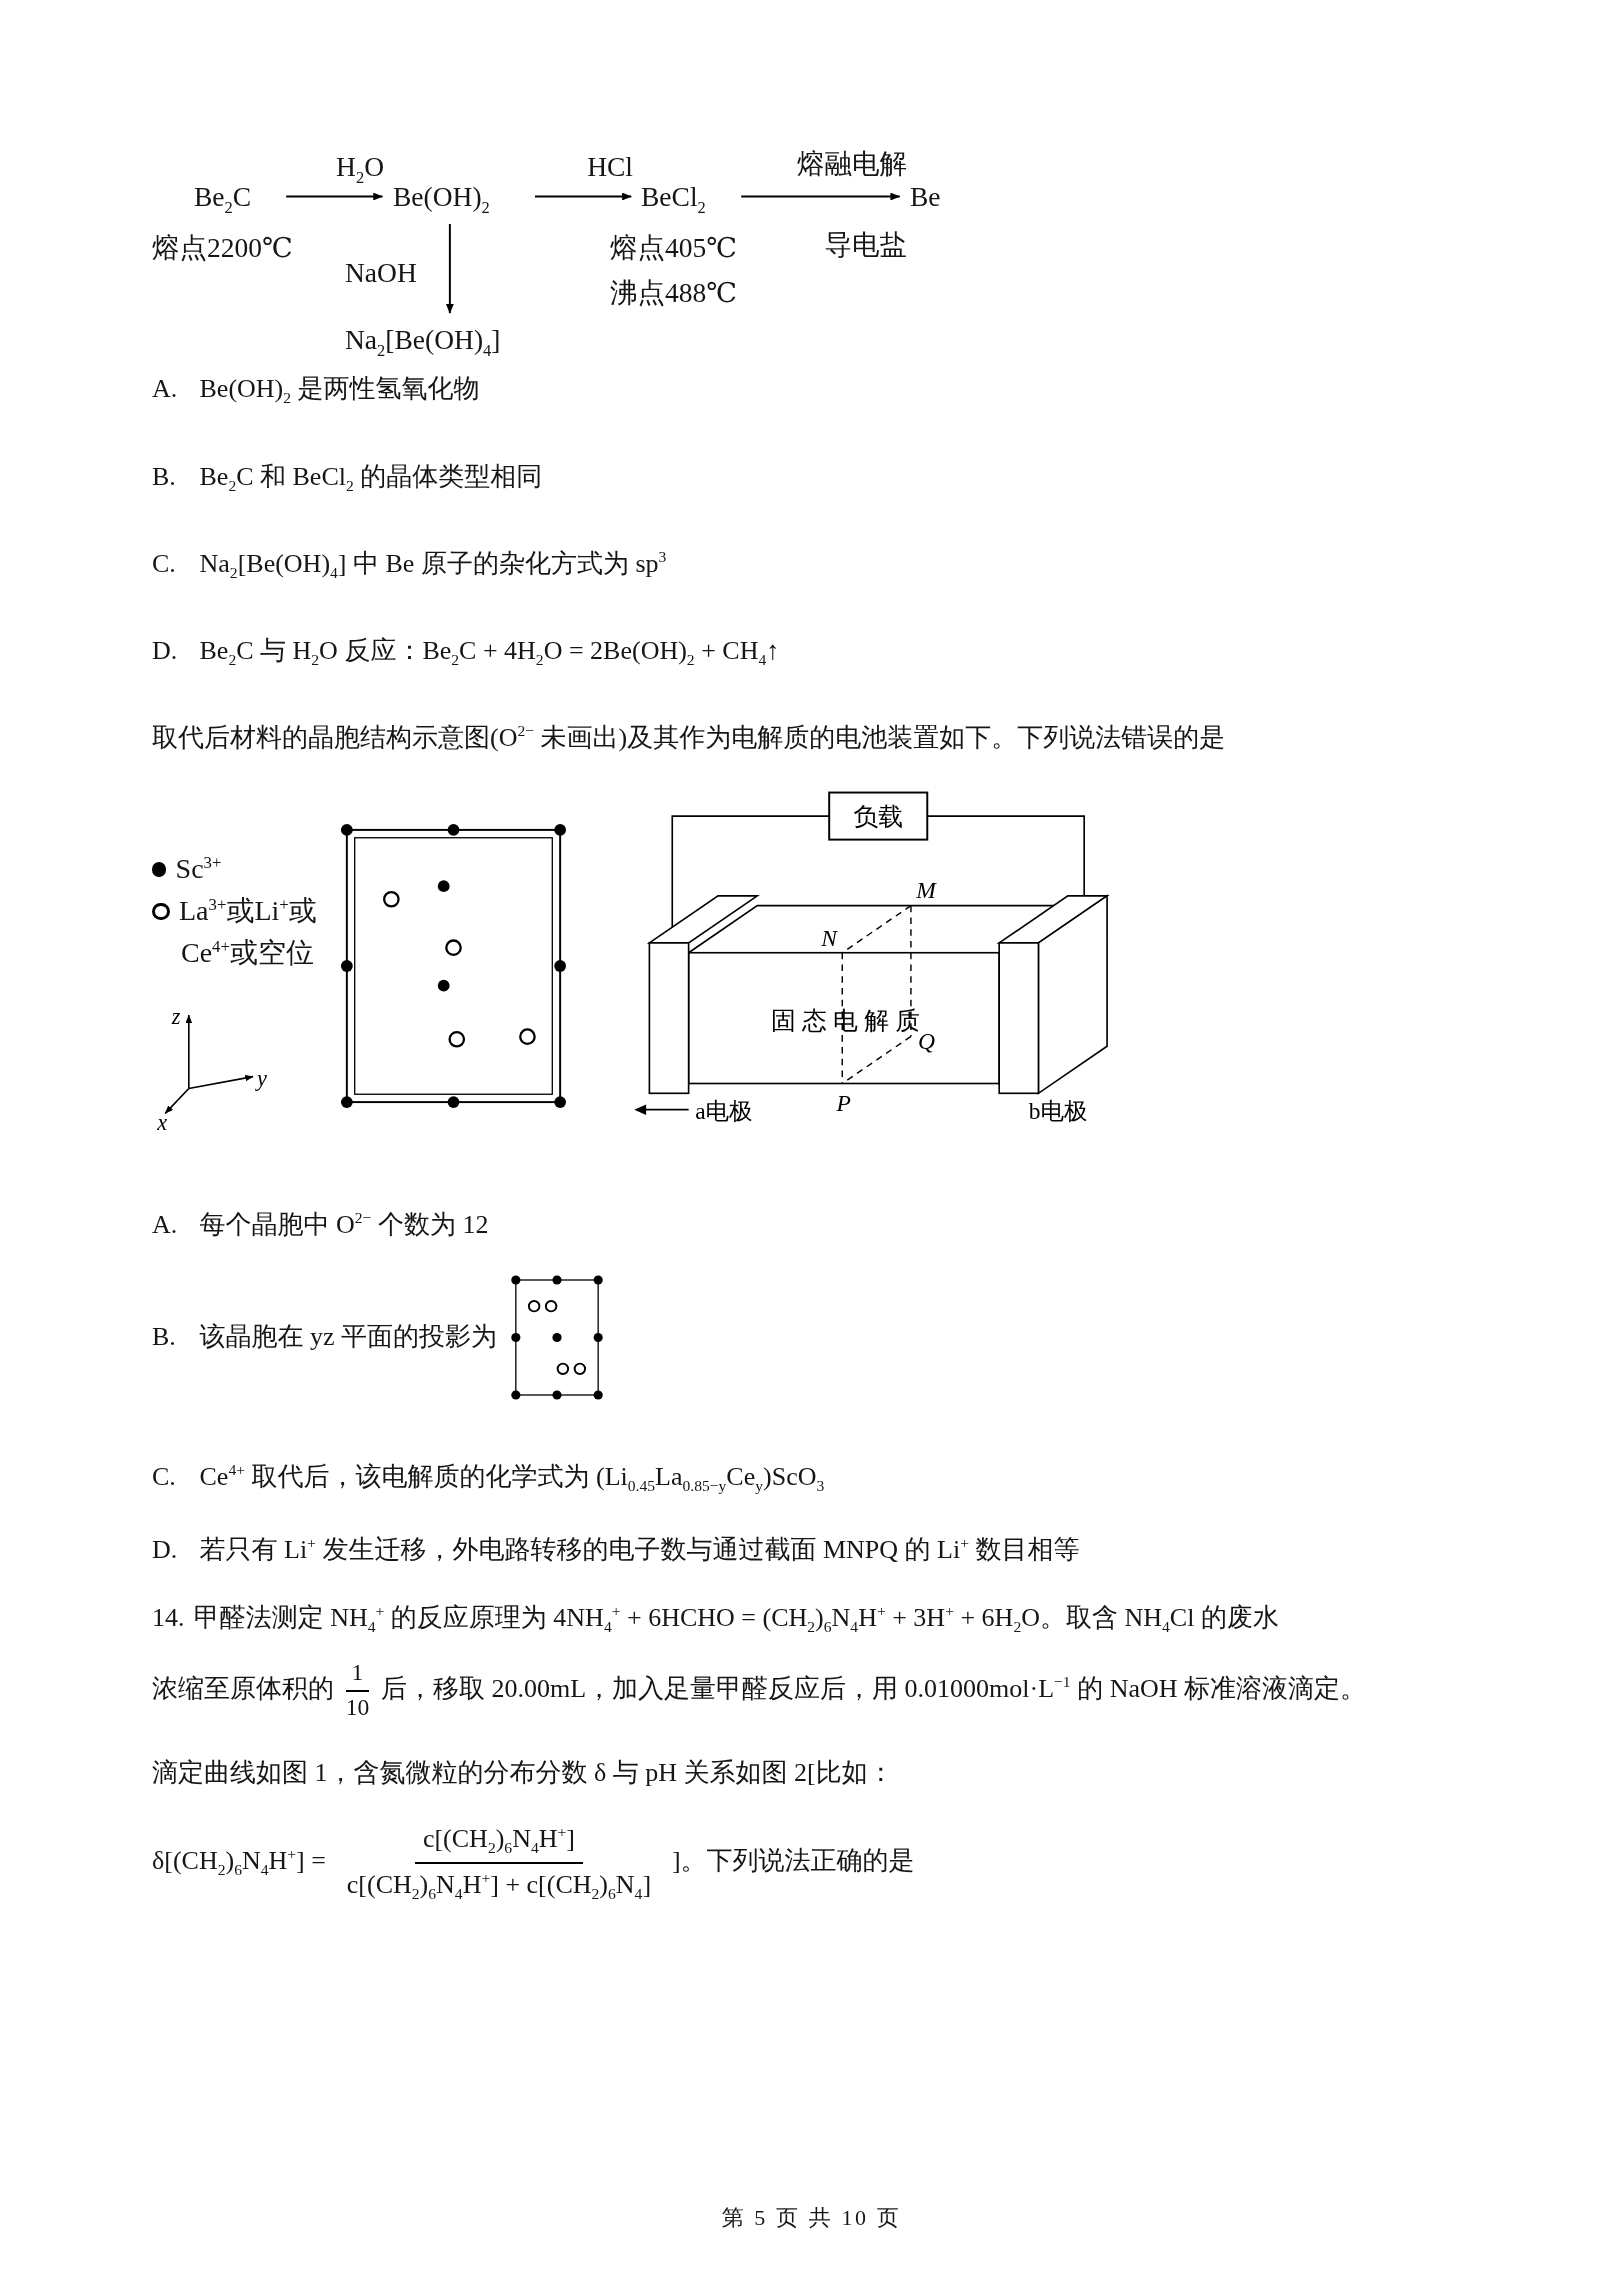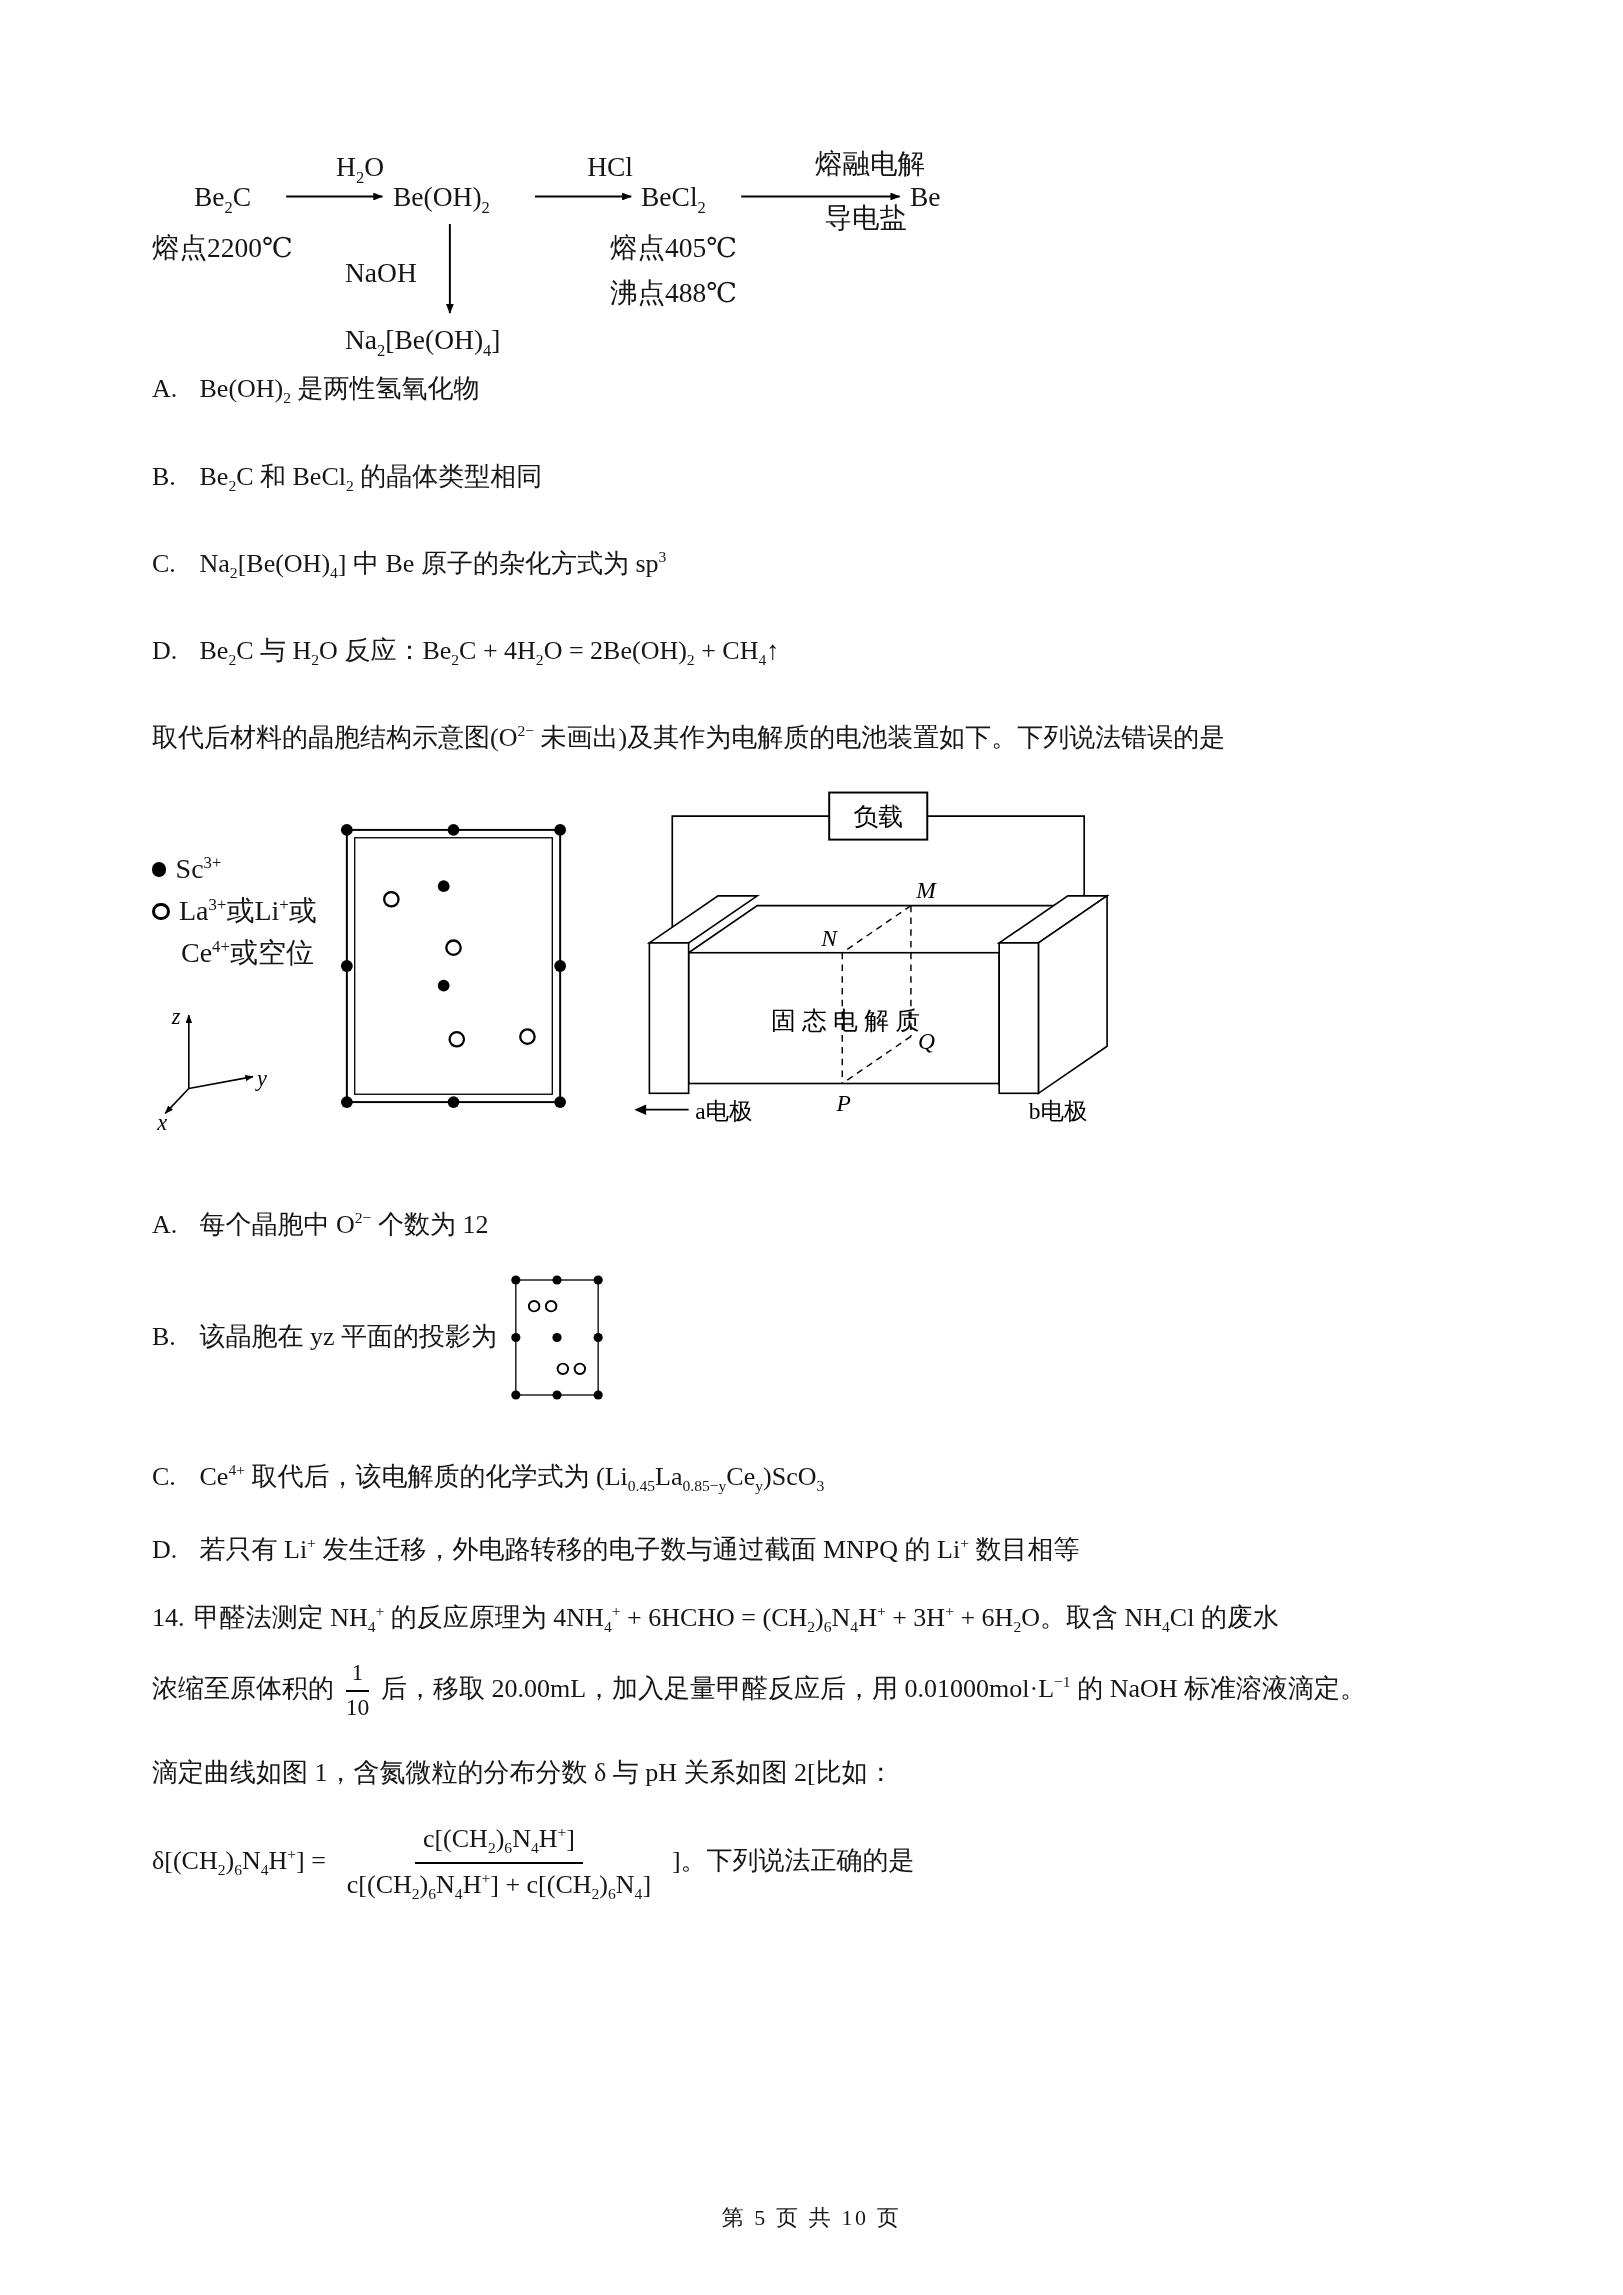--- a/index.html
+++ b/index.html
@@ -84,22 +84,22 @@
     <span class="pos" style="left:0;top:98px">熔点2200℃</span>
     <span class="pos" style="left:42px;top:47px">Be<sub>2</sub>C</span>
     <span class="pos ctr" style="left:134px;top:17px;width:98px">H<sub>2</sub>O</span>
     <span class="pos" style="left:241px;top:47px">Be(OH)<sub>2</sub></span>
     <span class="pos" style="left:193px;top:123px">NaOH</span>
     <span class="pos" style="left:193px;top:190px">Na<sub>2</sub>[Be(OH)<sub>4</sub>]</span>
     <span class="pos ctr" style="left:383px;top:17px;width:98px">HCl</span>
     <span class="pos" style="left:489px;top:47px">BeCl<sub>2</sub></span>
     <span class="pos" style="left:458px;top:98px">熔点405℃</span>
     <span class="pos" style="left:458px;top:143px">沸点488℃</span>
-    <span class="pos ctr" style="left:600px;top:14.4px;width:173px">熔融电解</span>
-    <span class="pos ctr" style="left:582px;top:68px;width:173px">导电盐</span>
+    <span class="pos ctr" style="left:582px;top:14.4px;width:173px">熔融电解</span>
+    <span class="pos ctr" style="left:582px;top:95px;width:173px">导电盐</span>
     <span class="pos" style="left:758px;top:47px">Be</span>
   </div>
 
   <div class="q12-opts">
     <div class="opt-row">
       <span class="opt-label">A.</span>
       <span class="opt-text">Be(OH)<sub>2</sub> 是两性氢氧化物</span>
     </div>
     <div class="opt-row">
       <span class="opt-label">B.</span>

